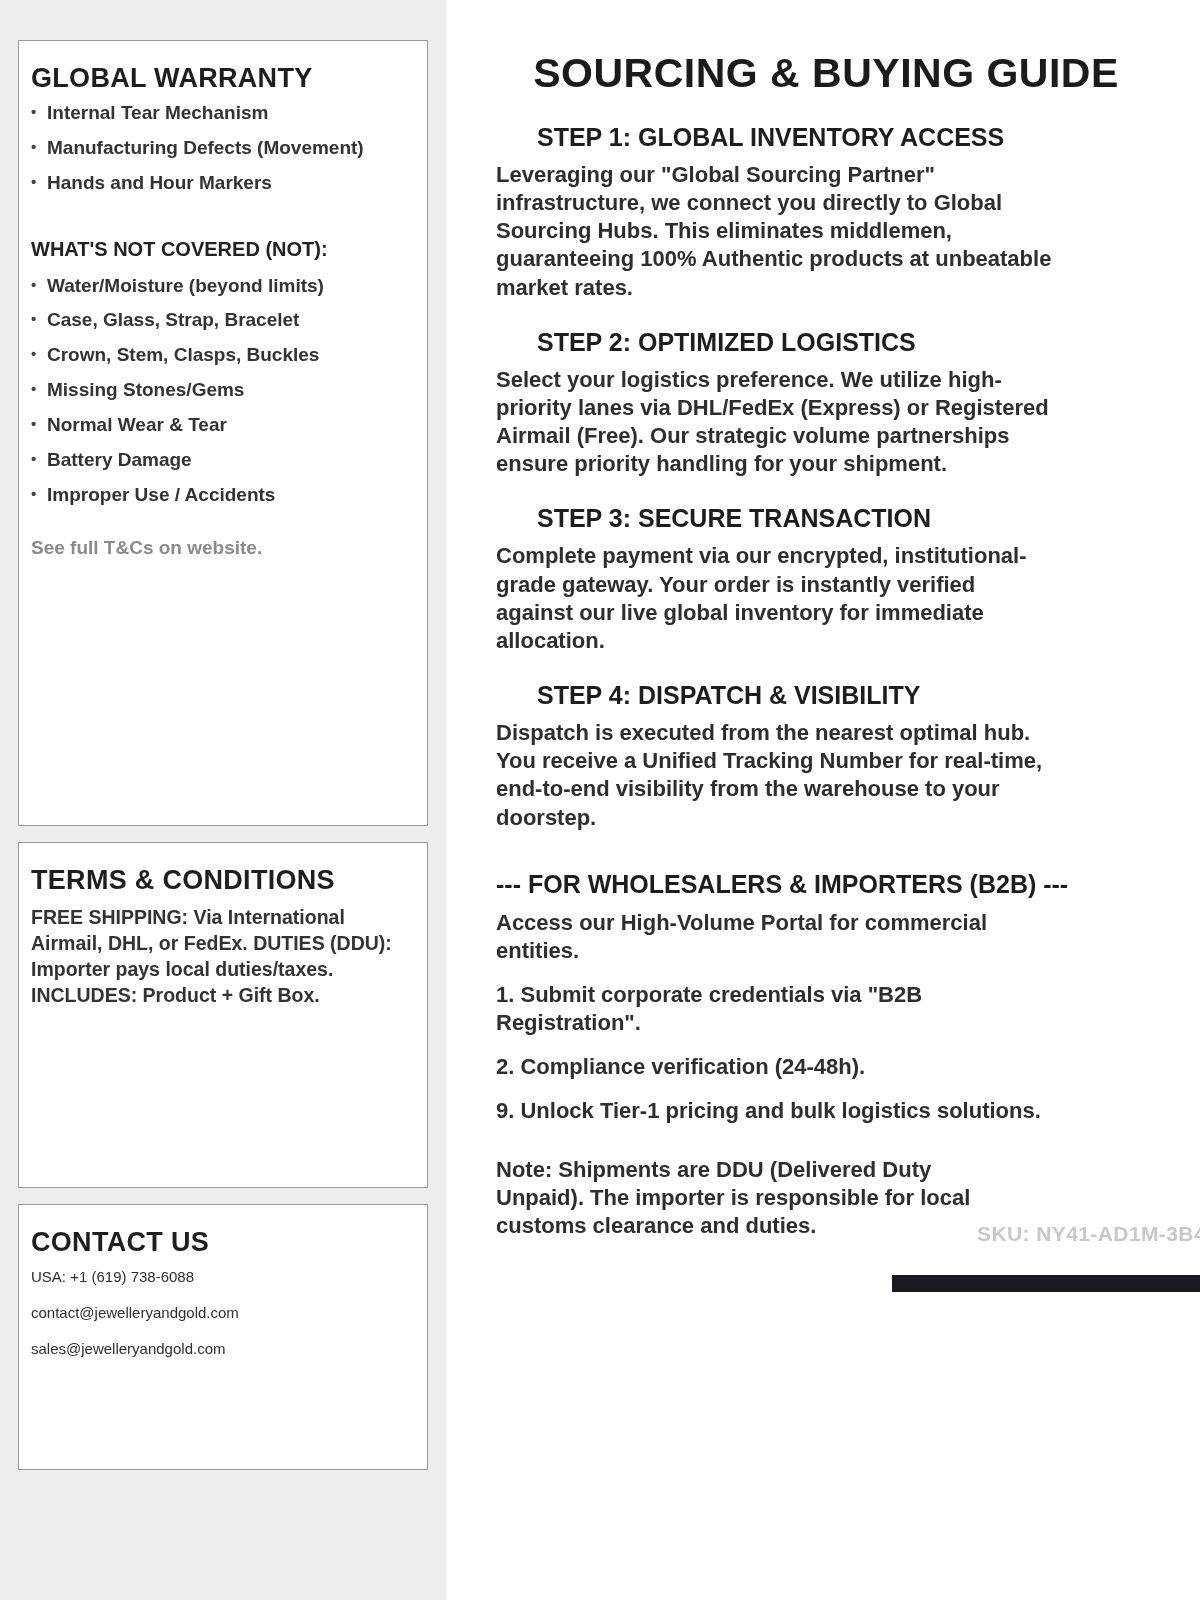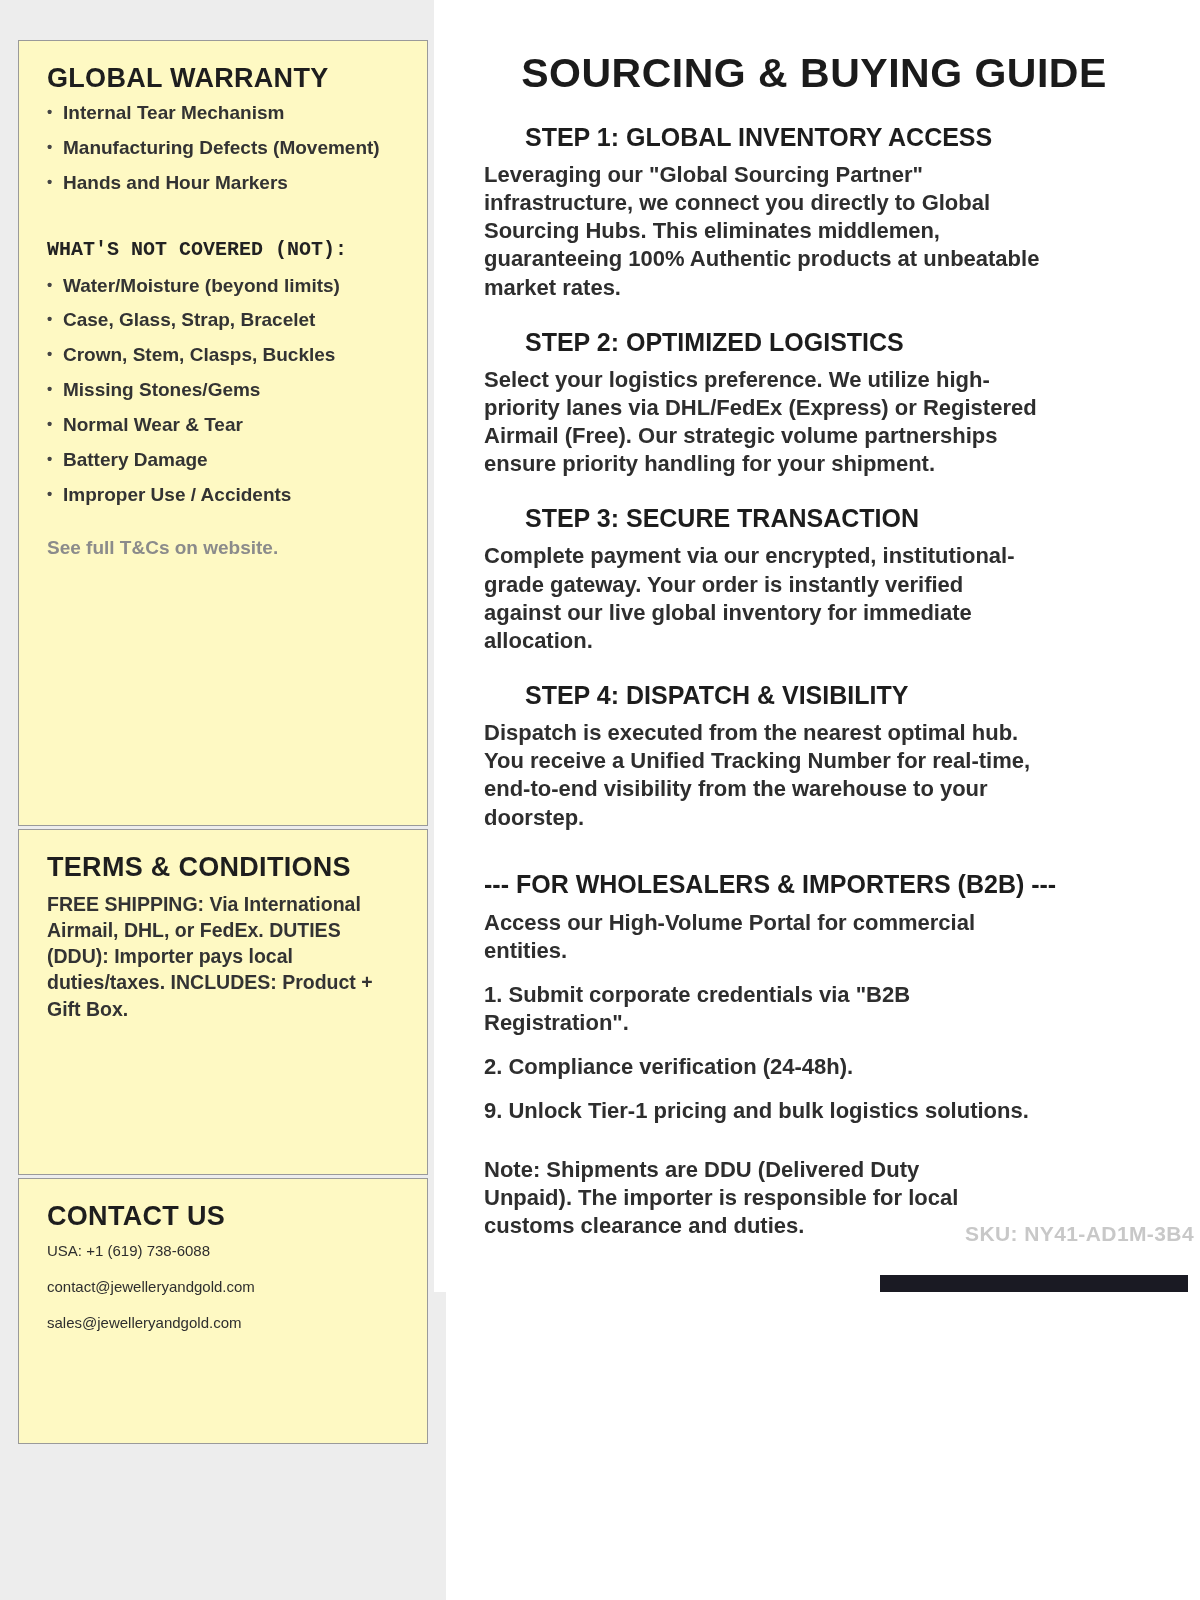--- a/index.html
+++ b/index.html
@@ -3,38 +3,38 @@
 <meta charset="utf-8">
 <style>
   * { margin:0; padding:0; box-sizing:border-box; }
   html,body { width:1200px; height:1600px; overflow:hidden; background:#fff;
     font-family:"Liberation Sans", sans-serif; color:#2d2d2d; }
   .page { position:relative; width:1200px; height:1600px; }
 
   
   .sidebar { position:absolute; left:0; top:0; width:446px; height:1600px;
     background:#ededed; padding:40px 18px 0 18px; }
-  .box { background:#fef9c3; border:1px solid #9a9a9a; padding:22px 28px; margin-bottom:3px; }
+  .box { background:#ffffff; border:1px solid #9a9a9a; padding:22px 12px; margin-bottom:16px; }
   .box-warranty { height:786px; }
   .box-terms { height:346px; }
   .box-contact { height:266px; }
   .box h2 { font-size:27px; font-weight:800; color:#1e1e1e; letter-spacing:.3px; margin-bottom:8px; }
   .sub-head { font-size:20px; font-weight:800; color:#222; margin:4px 0 14px; }
-  .sub-head.second { margin-top:44px;font-family:Liberation Mono, monospace; }
+  .sub-head.second { margin-top:44px; }
   .blist { list-style:none; }
   .blist li { font-size:19px; font-weight:600; color:#333; margin-bottom:13px;
     padding-left:16px; position:relative; line-height:1.15; }
   .blist li::before { content:"•"; position:absolute; left:0; top:1px; font-size:15px; color:#444; }
   .footnote { color:#8b8b8b; font-size:19px; font-weight:600; margin-top:32px; }
   .terms-body { font-size:19.5px; font-weight:600; line-height:1.34; color:#333; margin-top:8px; }
   .contact-lines { margin-top:10px; }
   .contact-line { font-size:15px; font-weight:400; color:#2e2e2e; margin-bottom:19px; }
 
   
-  .main { position:absolute; left:434px; top:0; width:754px; height:1292px;
+  .main { position:absolute; left:446px; top:0; width:754px; height:1292px;
     background:#fff; padding:50px 44px 15px 50px; }
   .main-title { font-size:41px; font-weight:800; color:#1b1b1b; text-align:center;
     letter-spacing:.5px; margin-bottom:26px; }
   .step { margin-top:26px; }
   .step:first-of-type { margin-top:10px; }
   .step-heading { font-size:25px; font-weight:800; color:#1d1d1d; margin-bottom:9px;margin-left:41px; }
   .body-text { font-size:22px; font-weight:600; line-height:1.28; color:#2e2e2e; max-width:560px; }
   .b2b-heading { font-size:25px; font-weight:800; color:#1d1d1d; margin-top:38px; margin-bottom:10px; }
   .b2b-item { margin-top:16px; }
   .b2b-note { margin-top:30px; max-width:520px; }

